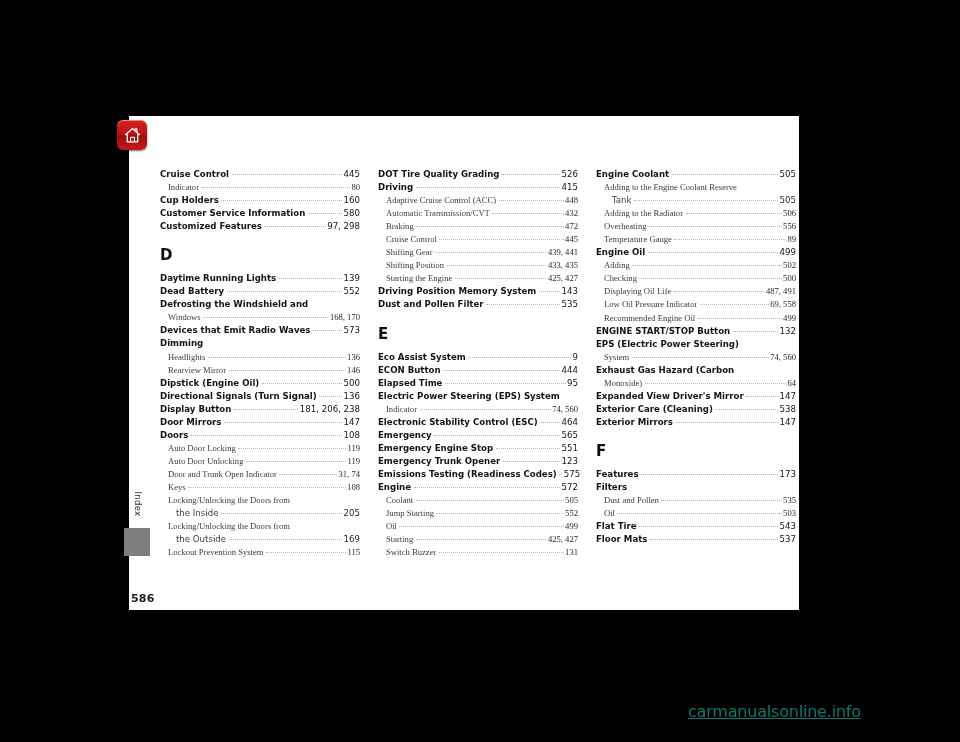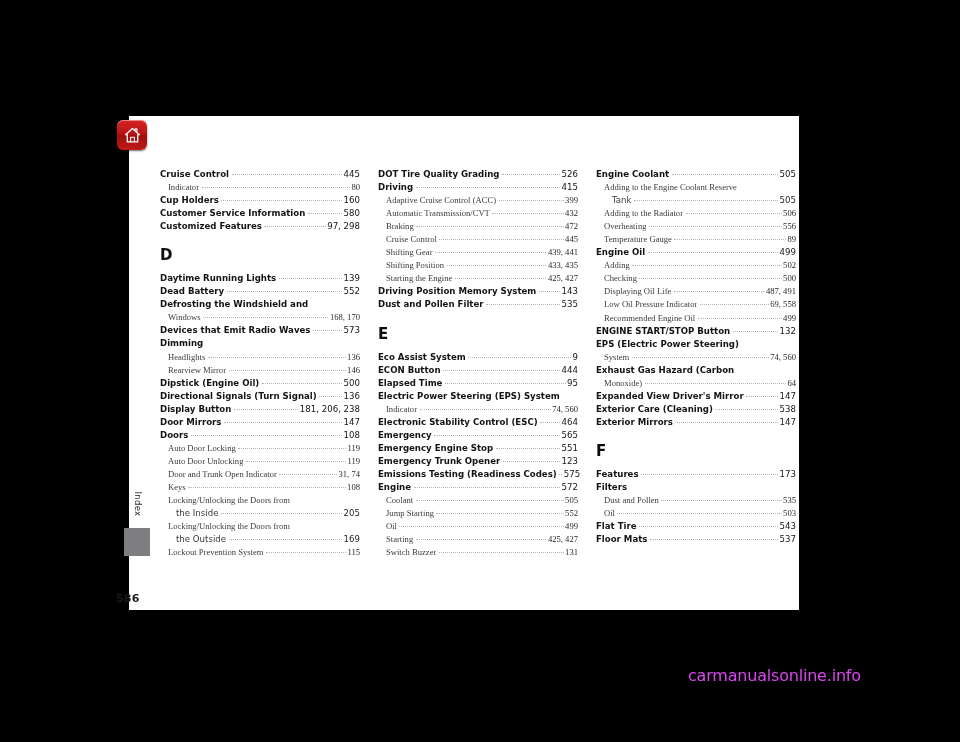--- a/index.html
+++ b/index.html
@@ -70,21 +70,21 @@
     left: 0px;
     top: 43px;
     width: 26px;
     height: 28px;
     background: #7e7e80;
   }
 
   
   #page-number {
     position: absolute;
-    left: 116px;
+    left: 131px;
     top: 592px;
     font-size: 11px;
     font-weight: bold;
     color: #1a1a1a;
     letter-spacing: 0.2px;
     text-align: right;
   }
 
   
   #index-body {
@@ -154,26 +154,27 @@
     color: #231f20;
     font-weight: normal;
     text-align: right;
   }
   .entry.lv0 .epg { color: #141414; }
 
   
   #watermark {
     position: absolute;
     left: 688px;
-    top: 666px;
+    top: 702px;
     font-size: 16px;
-    color: #d946ef;
+    color: #0f766e;
     font-family: "DejaVu Sans", "Liberation Sans", sans-serif;
     letter-spacing: -0.2px;
     white-space: nowrap;
+    text-decoration: underline;
   }
 </style>
 </head>
 <body>
 
 <div id="page-sheet"></div>
 
 <div id="home-button">
   <svg width="19" height="19" viewBox="0 0 24 24" aria-hidden="true">
     <path d="M12 3.2 L3.2 11 L5.4 11 L5.4 20 L18.6 20 L18.6 11 L20.8 11 Z" fill="none" stroke="#ffffff" stroke-width="1.6" stroke-linejoin="round"></path>
@@ -327,21 +328,21 @@
         <span class="epg">526</span>
       </div>
       <div class="entry lv0">
         <span class="etxt">Driving</span>
         <span class="leader"></span>
         <span class="epg">415</span>
       </div>
       <div class="entry lv1">
         <span class="etxt">Adaptive Cruise Control (ACC)</span>
         <span class="leader"></span>
-        <span class="epg">399</span>
+        <span class="epg">448</span>
       </div>
       <div class="entry lv1">
         <span class="etxt">Automatic Transmission/CVT</span>
         <span class="leader"></span>
         <span class="epg">432</span>
       </div>
       <div class="entry lv1">
         <span class="etxt">Braking</span>
         <span class="leader"></span>
         <span class="epg">472</span>

